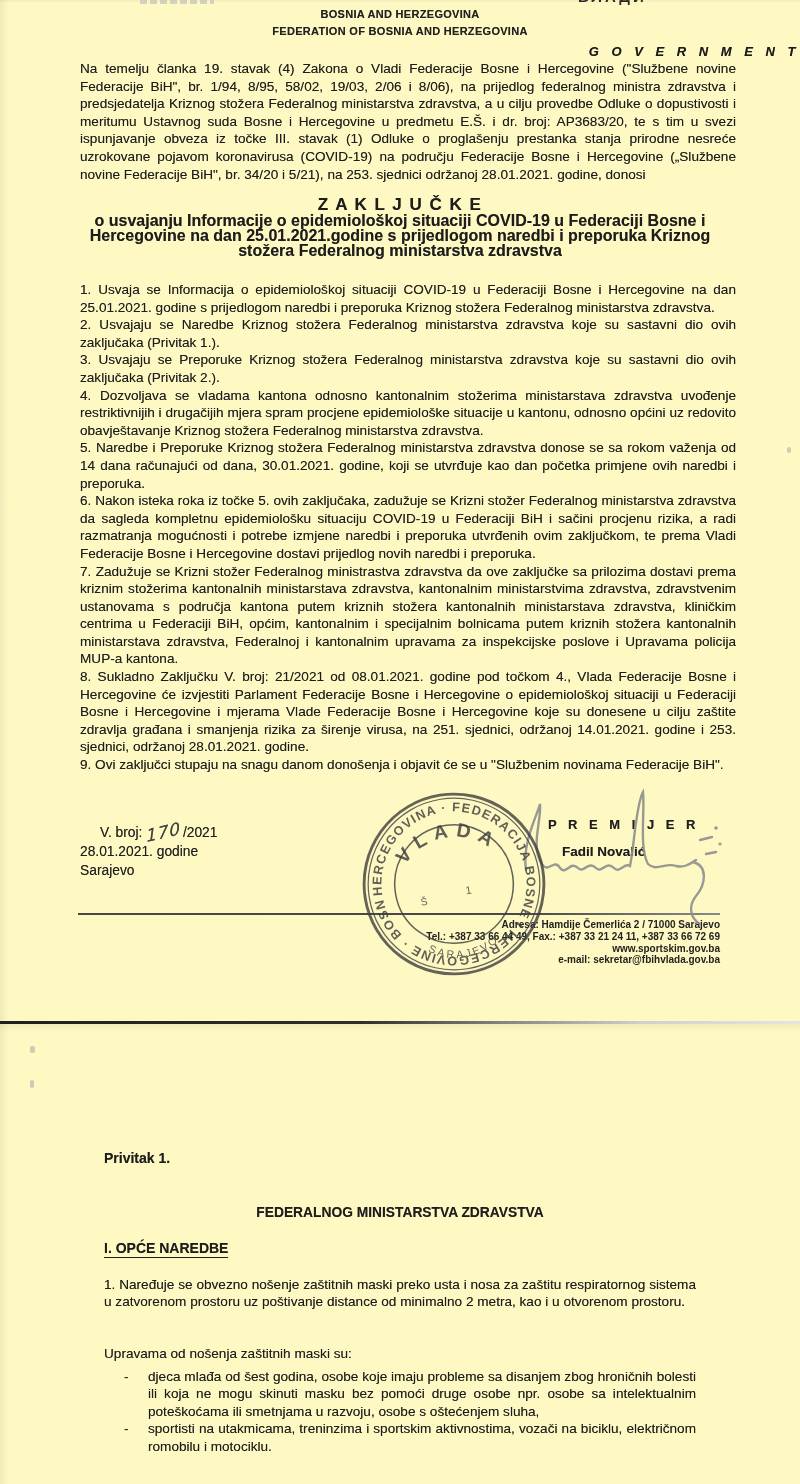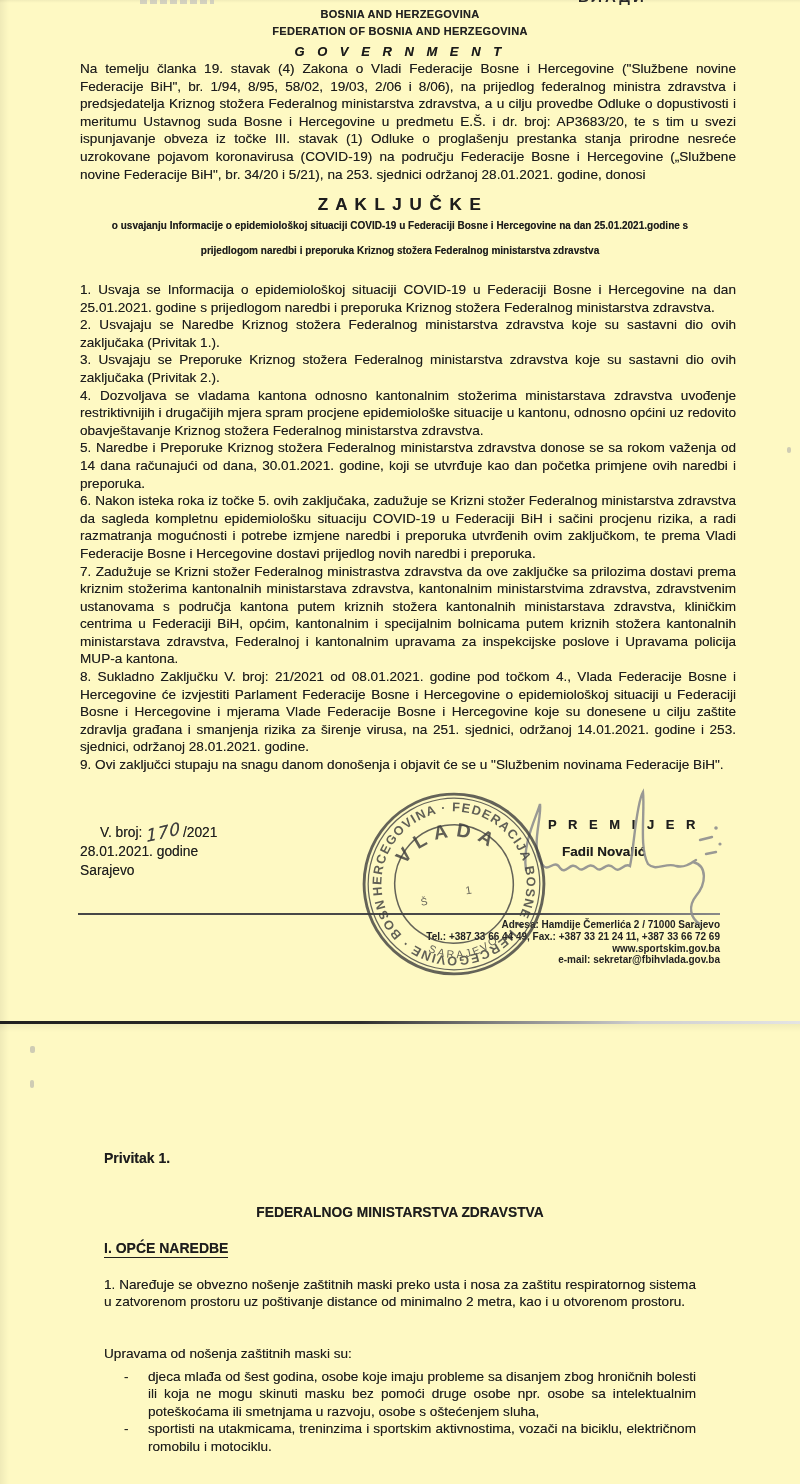--- a/index.html
+++ b/index.html
@@ -21,29 +21,29 @@
   .frag-left { left:140px; top:0; width:74px; height:4px; opacity:.65;
     background:repeating-linear-gradient(90deg,#bdbdbd 0 7px,transparent 7px 10px); }
   .frag-right { left:578px; top:0; width:110px; height:6px; overflow:hidden; }
   .frag-right span { position:absolute; top:-12px; left:0; font-weight:bold; font-size:15px;
     letter-spacing:3px; color:#2a2a2a; }
 
   
   .hdr { left:0; top:8px; width:100%; text-align:center; font-size:11px; font-weight:bold;
     letter-spacing:.3px; color:#222; }
   .hdr2 { top:25px; }
-  .gov { left:0; top:44px; width:100%; text-align:center; font-size:13px; font-weight:bold;
+  .gov { left:0; top:44px; width:100%; text-align:right; font-size:13px; font-weight:bold;
     font-style:italic; letter-spacing:4.5px; color:#1a1a1a; }
 
   .intro { left:80px; top:60px; width:656px; font-size:13.6px; line-height:17.6px; }
 
   .title { left:0; top:195px; width:100%; text-align:center; font-weight:bold;
     font-size:17px; letter-spacing:1.5px; }
   .subtitle { left:85px; top:213px; width:630px; text-align:center; font-weight:bold;
-    font-size:10px; line-height:25px; }
+    font-size:16px; line-height:15px; }
 
   .points { left:80px; top:281px; width:656px; font-size:13.6px; line-height:17.6px; }
   .points p { margin:0; }
 
   
   .vbroj { left:80px; top:823px; font-size:13.8px; line-height:19px; }
   .vbroj-line1 { display:flex; align-items:flex-start;margin-left:20px; }
   .hand {
     font-family:"DejaVu Sans", sans-serif; font-style:italic; font-size:17px; color:#3f3f3f;
     transform:rotate(-13deg) skewX(-10deg); display:inline-block; margin:0 1px 0 4px;

